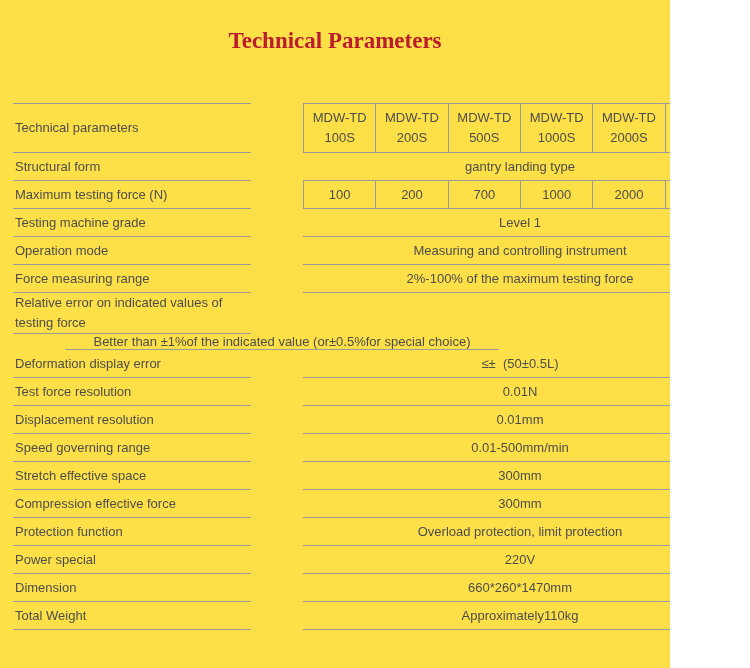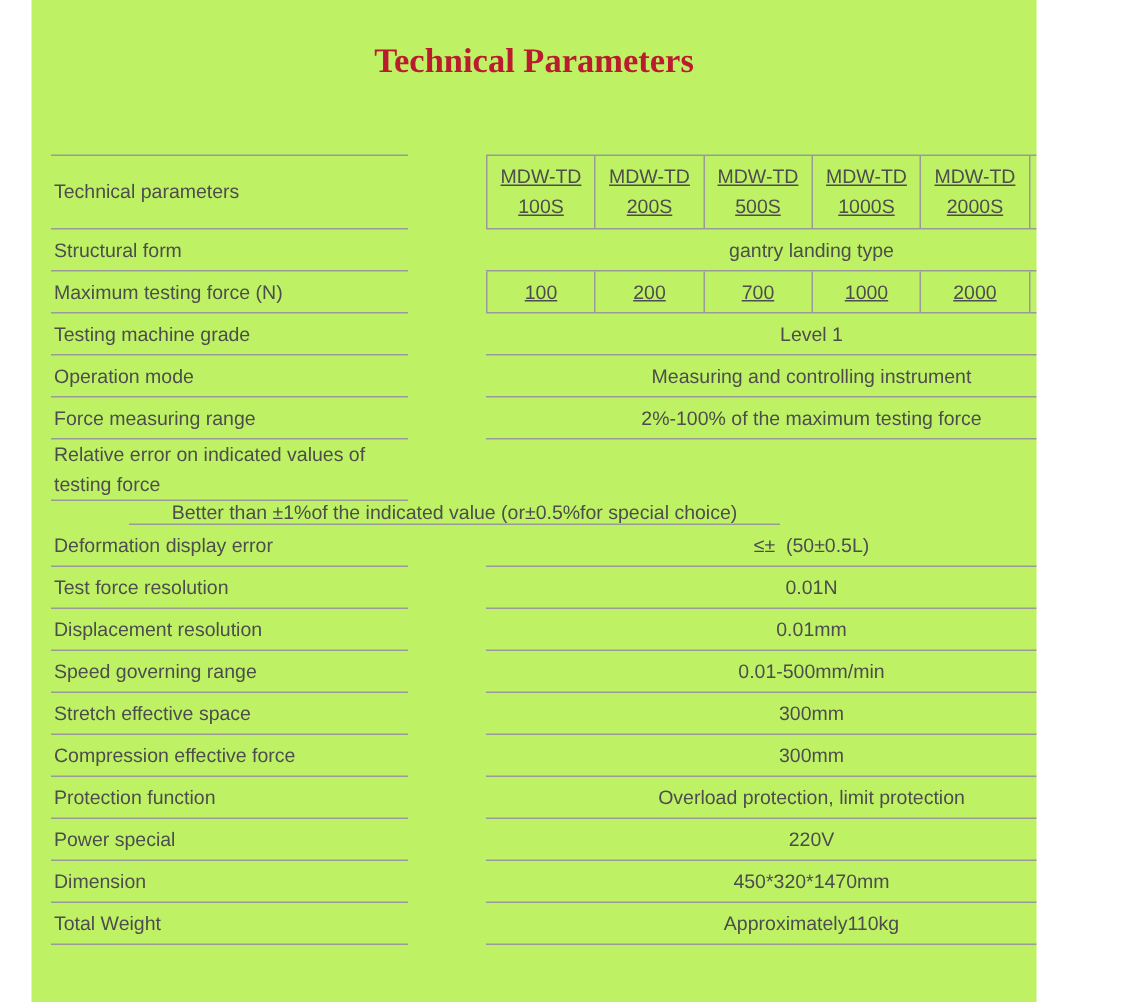--- a/index.html
+++ b/index.html
@@ -1,24 +1,23 @@
 <!DOCTYPE html>
 <html><head>
 <meta charset="utf-8">
 <style>
   * { margin:0; padding:0; box-sizing:border-box; }
   html,body { background:#ffffff; }
   .page {
     position:relative;
     width:670px; height:668px;
-    background:#bef264;
+    background:#fde047;
     overflow:hidden;
     font-family:"Liberation Sans","DejaVu Sans",sans-serif;
     color:var(--text,#4d4d4d);
-    margin-left:21px;
   }
   .title {
     padding-top:27px;
     text-align:center;
     font-family:"Liberation Serif","DejaVu Serif",serif;
     font-weight:bold;
     font-size:23px;
     line-height:28px;
     color:var(--accent,#bb1b2e);
   }
@@ -45,21 +44,21 @@
     width:434px;
     border-bottom:1px solid var(--line,#9a9a9a);
   }
   .value-area.span {
     display:flex;
     align-items:center;
     justify-content:center;
     text-align:left;
     white-space:pre;
   }
-  .value-area.cells { display:flex;text-decoration:underline; }
+  .value-area.cells { display:flex; }
   .value-area.cells .cell {
     flex:1 1 0;
     border-left:1px solid var(--line,#9a9a9a);
     display:flex;
     flex-direction:column;
     align-items:center;
     justify-content:center;
     text-align:center;
     line-height:20px;
   }
@@ -159,21 +158,21 @@
         <div class="row">
           <div class="label-cell">Protection function</div>
           <div class="value-area span">Overload protection, limit protection</div>
         </div>
         <div class="row">
           <div class="label-cell">Power special</div>
           <div class="value-area span">220V</div>
         </div>
         <div class="row">
           <div class="label-cell">Dimension</div>
-          <div class="value-area span">450*320*1470mm</div>
+          <div class="value-area span">660*260*1470mm</div>
         </div>
         <div class="row">
           <div class="label-cell">Total Weight</div>
           <div class="value-area span">Approximately110kg</div>
         </div>
       </div>
   </div>
 </div>
 
 </body></html>

